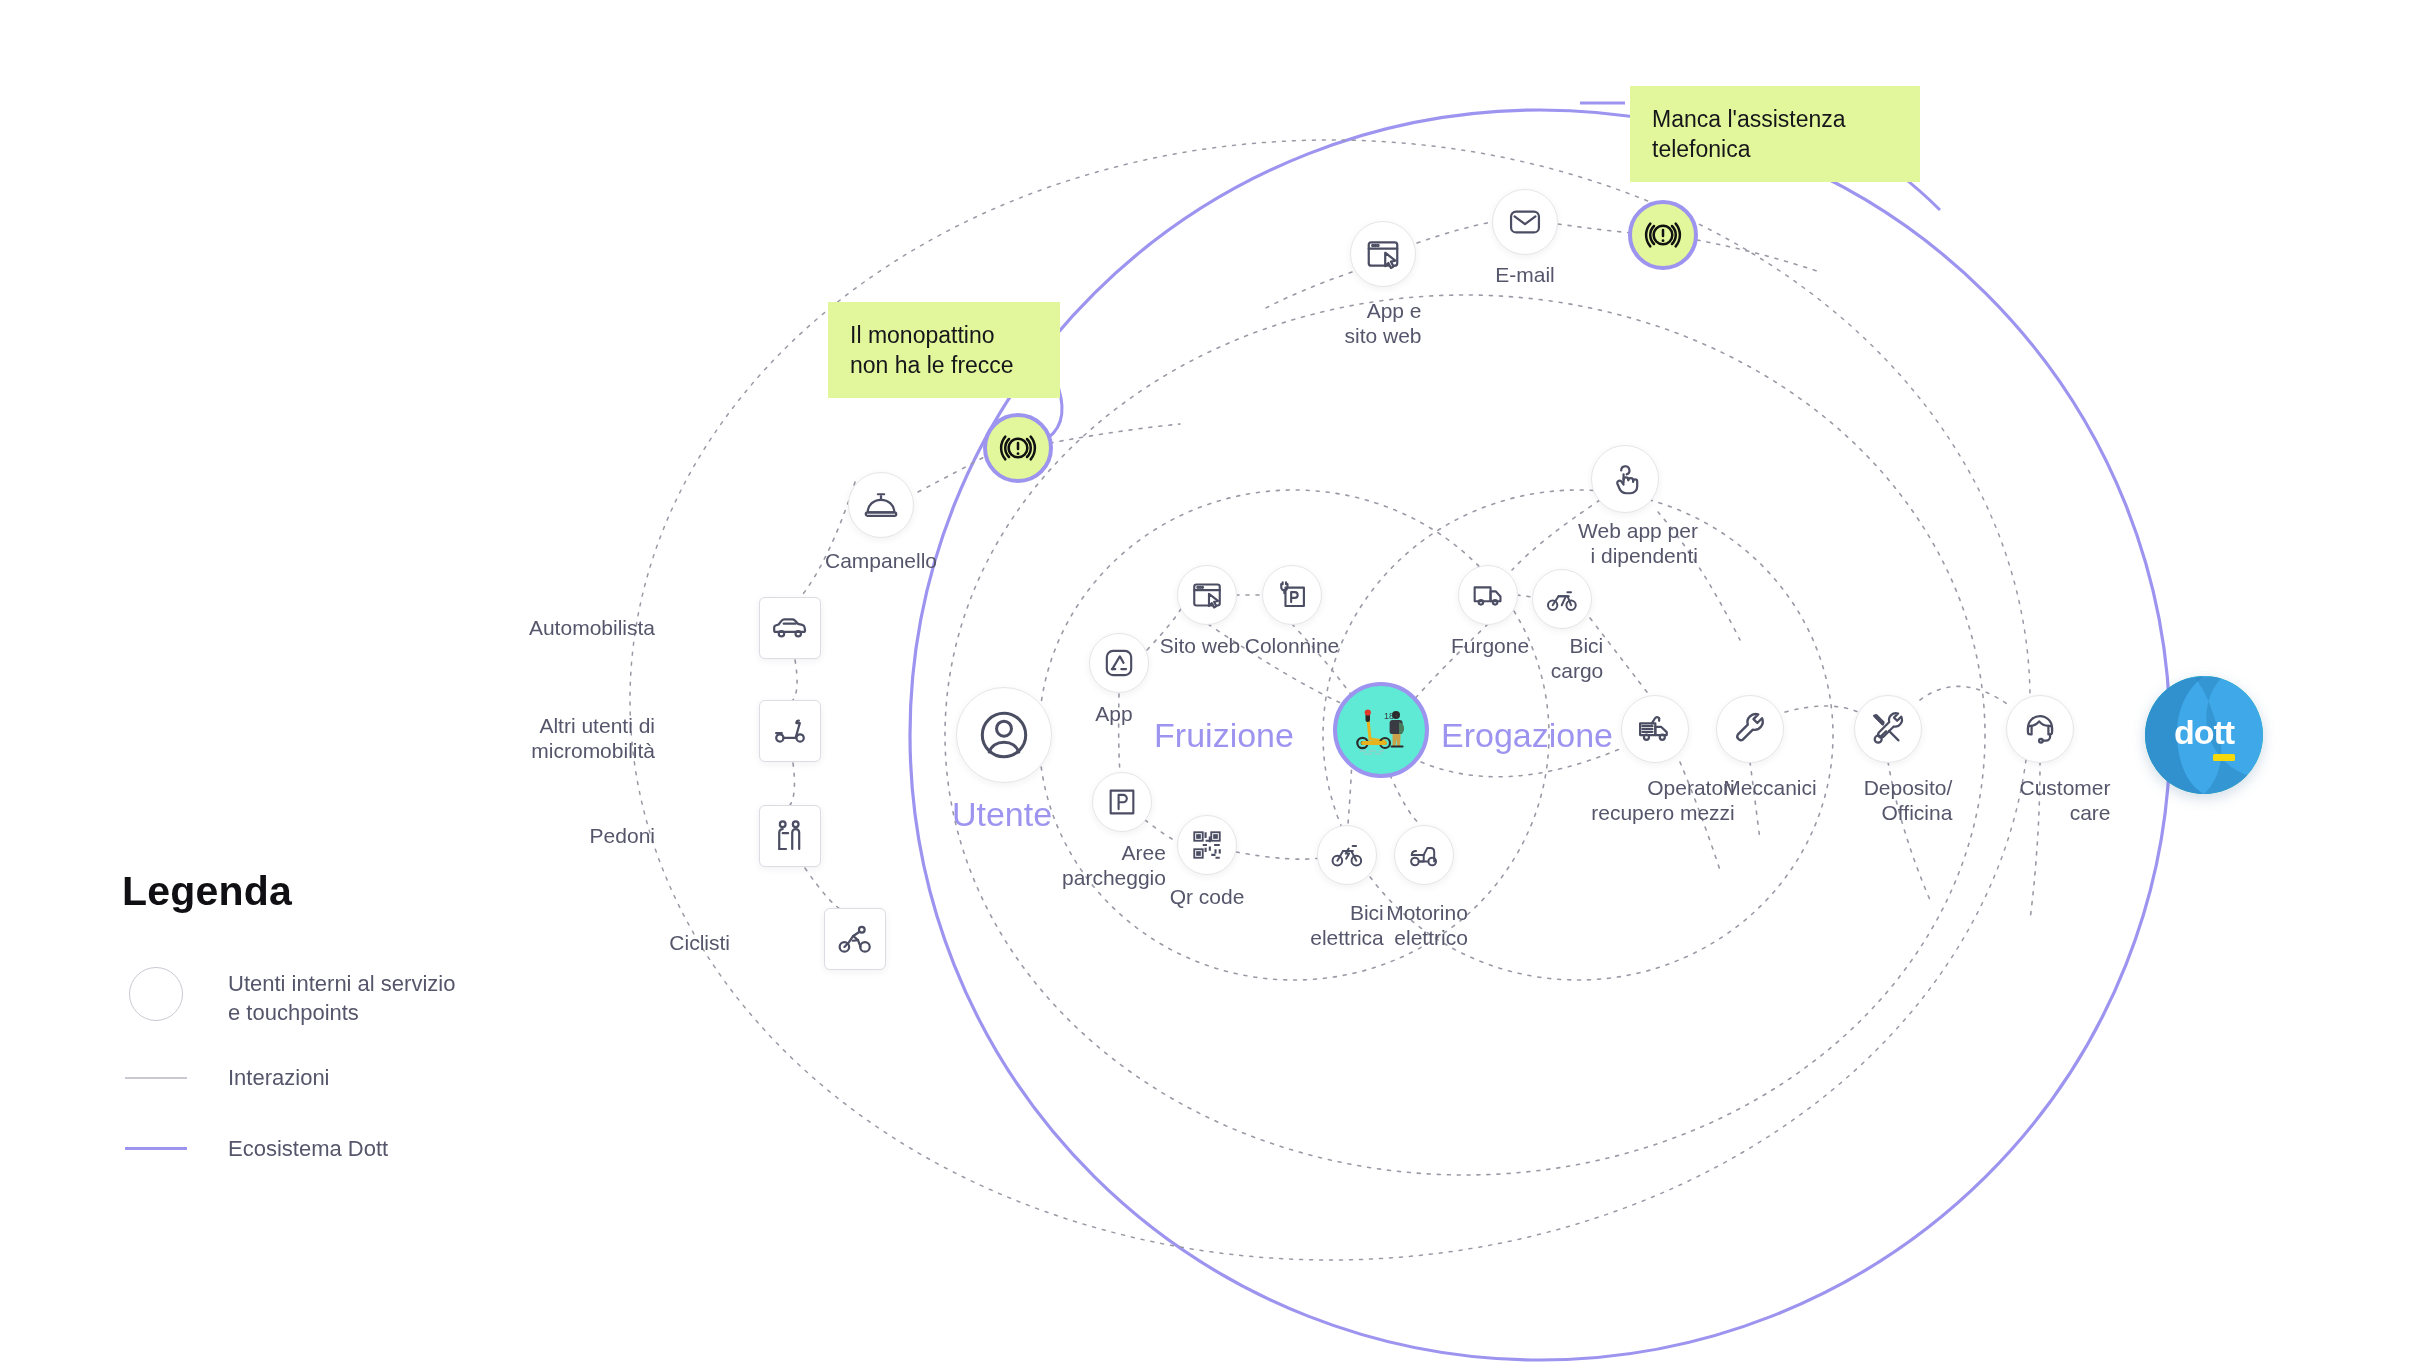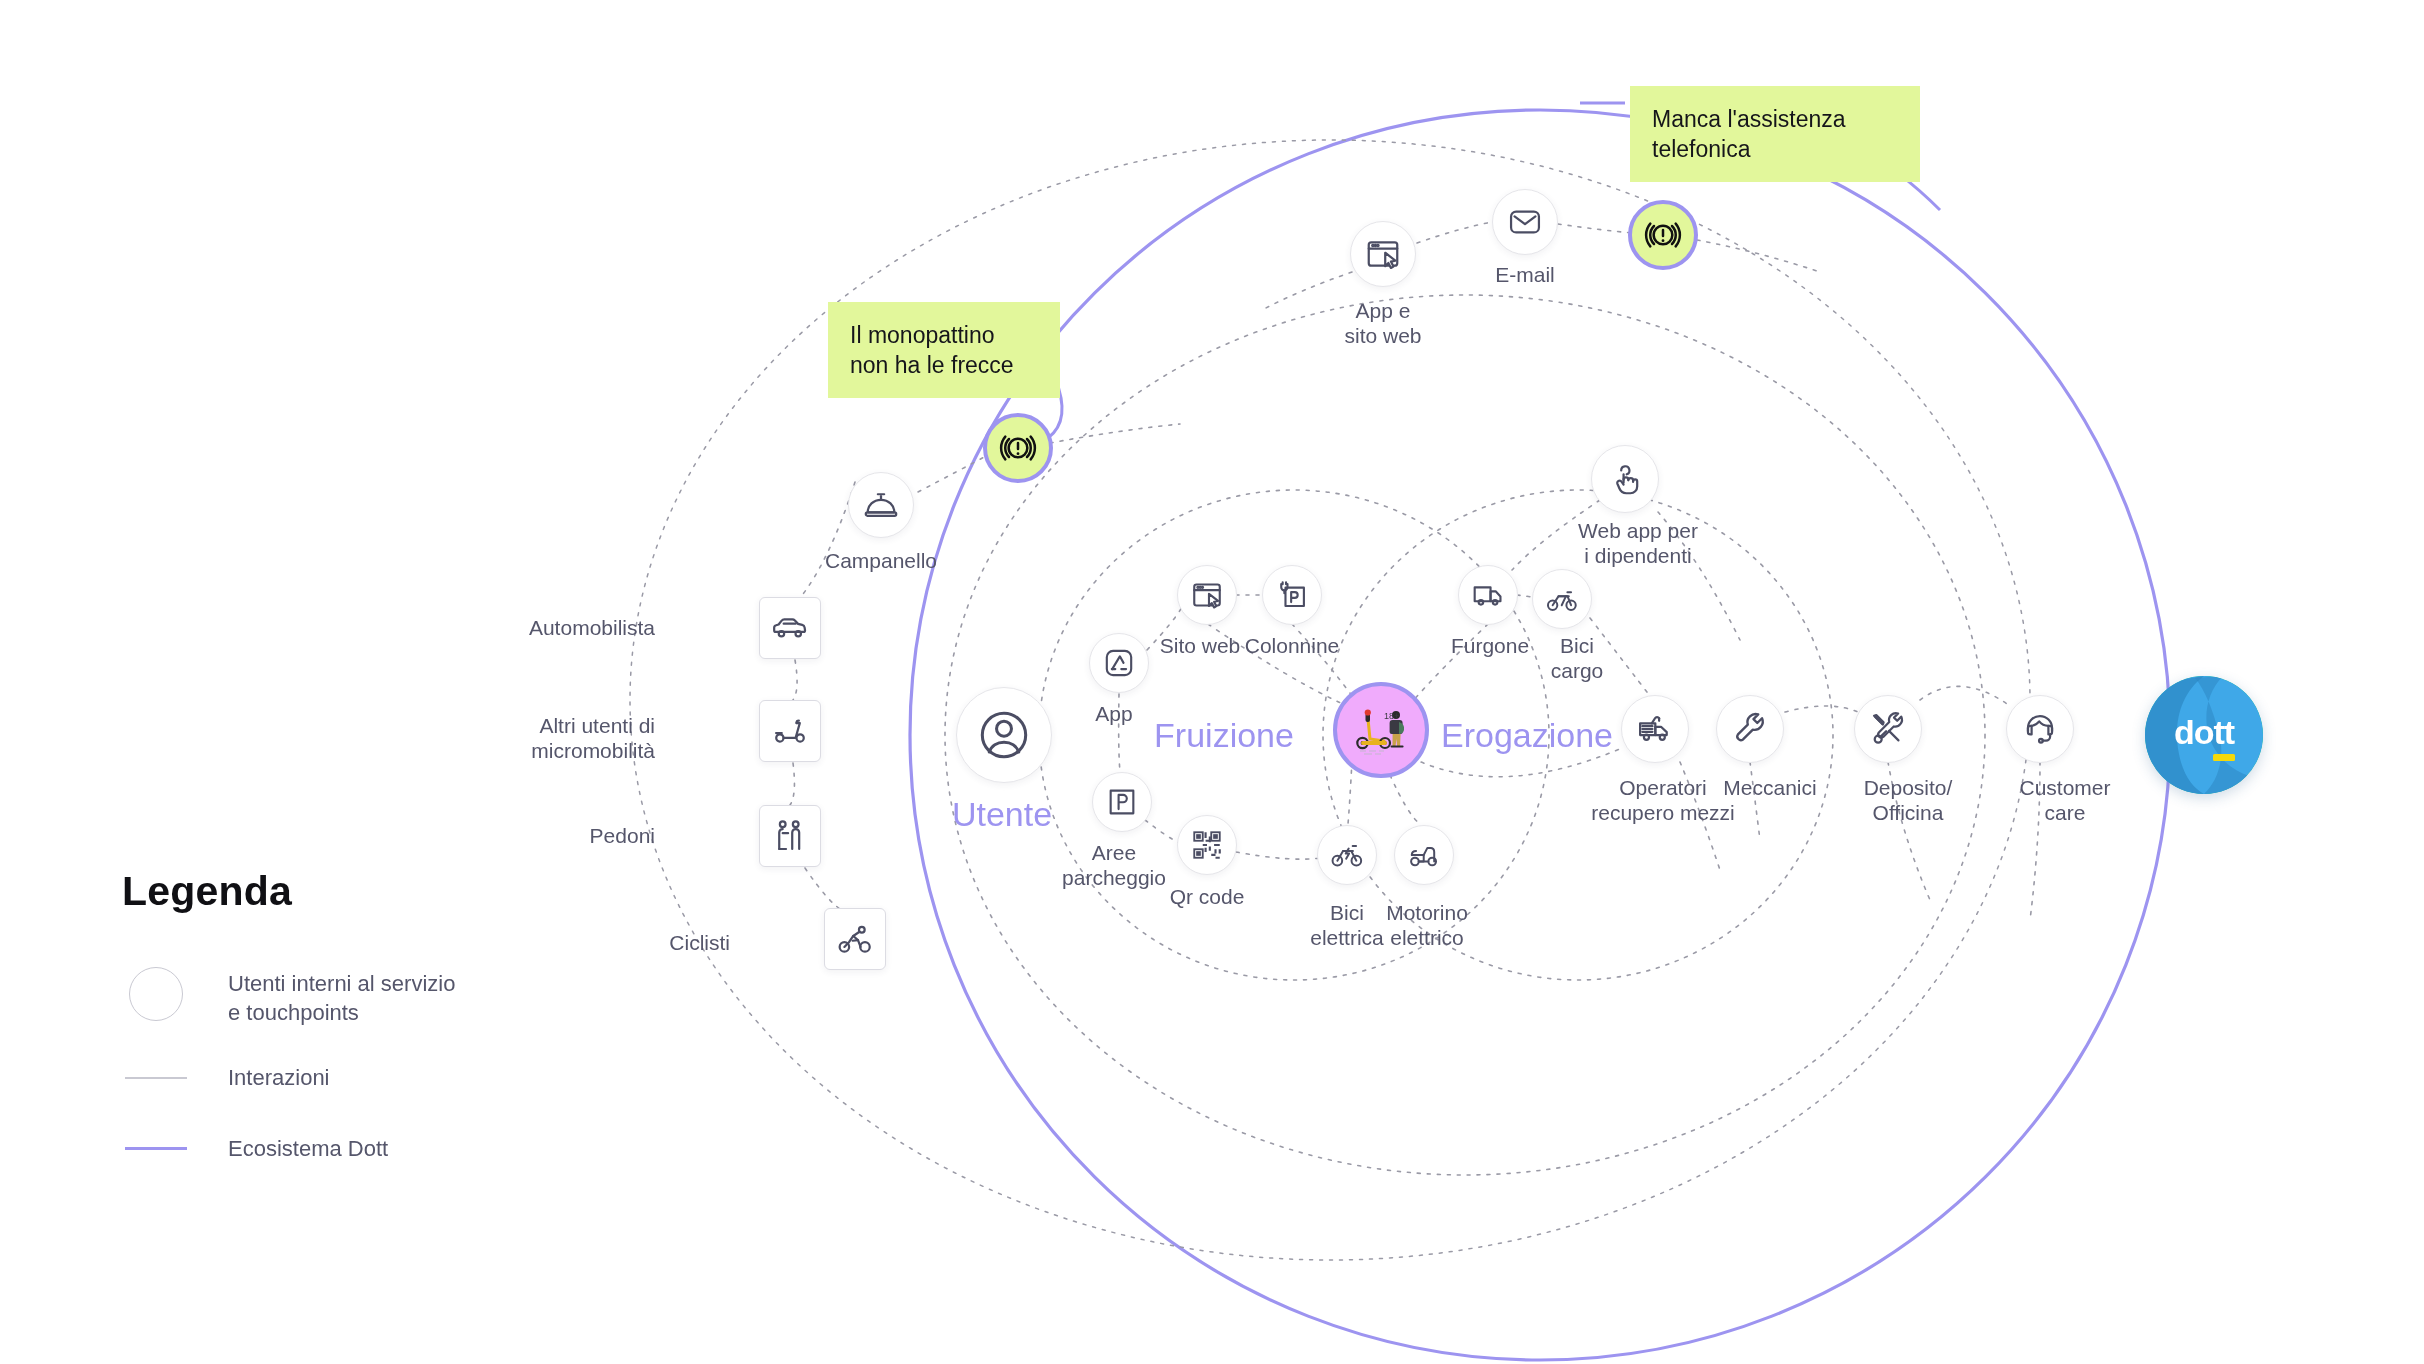--- a/index.html
+++ b/index.html
@@ -11,21 +11,21 @@
   svg.layer{position:absolute;left:0;top:0;width:2424px;height:1364px;pointer-events:none;}
 
   
   .node{position:absolute;transform:translate(-50%,-50%);display:flex;
         align-items:center;justify-content:center;background:#fff;}
   .circ{border-radius:50%;border:1px solid #e6e6ea;
         box-shadow:0 2px 7px rgba(60,60,90,.07);}
   .sq{border-radius:6px;border:1px solid #dcdce3;
       box-shadow:0 2px 7px rgba(60,60,90,.07);}
 
-  .lbl{position:absolute;transform:translate(-50%,0);text-align:center;
+  .lbl{position:absolute;transform:translate(-50%,0);text-align:right;
        font-size:21px;line-height:25px;color:#55566b;white-space:pre;}
   .lbl-left{transform:translate(-100%,0);text-align:right;}
 
   
   .plabel{position:absolute;transform:translate(-50%,-50%);
           font-size:34px;font-weight:400;color:#9d94f0;white-space:nowrap;text-align:right;}
 
   
   .alert{position:absolute;transform:translate(-50%,-50%);
          width:62px;height:62px;border-radius:50%;
@@ -179,21 +179,21 @@
 
   <div class="node circ" style="left:1004px;top:735px;width:94px;height:94px;">
     <svg class="ic" width="56" height="56" viewBox="0 0 24 24" fill="none" stroke="#4b4d63" stroke-width="1.3" stroke-linecap="round" stroke-linejoin="round">
       <circle cx="12" cy="12" r="9.3"></circle>
       <circle cx="12" cy="9.3" r="3.2"></circle>
       <path d="M5.7 19.3c.9-2.6 3.4-4.2 6.3-4.2s5.4 1.6 6.3 4.2"></path>
     </svg>
   </div>
 
   <div class="node" style="left:1381px;top:730px;width:88px;height:88px;border-radius:50%;
-              border:4px solid #9d94f0;background:#f0abfc;">
+              border:4px solid #9d94f0;background:#5eead4;">
     <svg class="ic" width="74" height="74" viewBox="0 0 74 74">
 
       <g stroke="#e8b21f" stroke-width="3" fill="none" stroke-linecap="round">
         <path d="M24 26 L26 46 L40 48"></path>
       </g>
       <rect x="21.5" y="20" width="4.5" height="9" rx="2" fill="#2b2b2b"></rect>
       <circle cx="23.8" cy="19.5" r="3.1" fill="#e03a2f"></circle>
       <circle cx="18.5" cy="50" r="5.2" fill="none" stroke="#2b2b2b" stroke-width="2.2"></circle>
       <circle cx="18.5" cy="50" r="1.9" fill="#2b2b2b"></circle>
       <circle cx="41" cy="50" r="5" fill="none" stroke="#2b2b2b" stroke-width="2.2"></circle>

